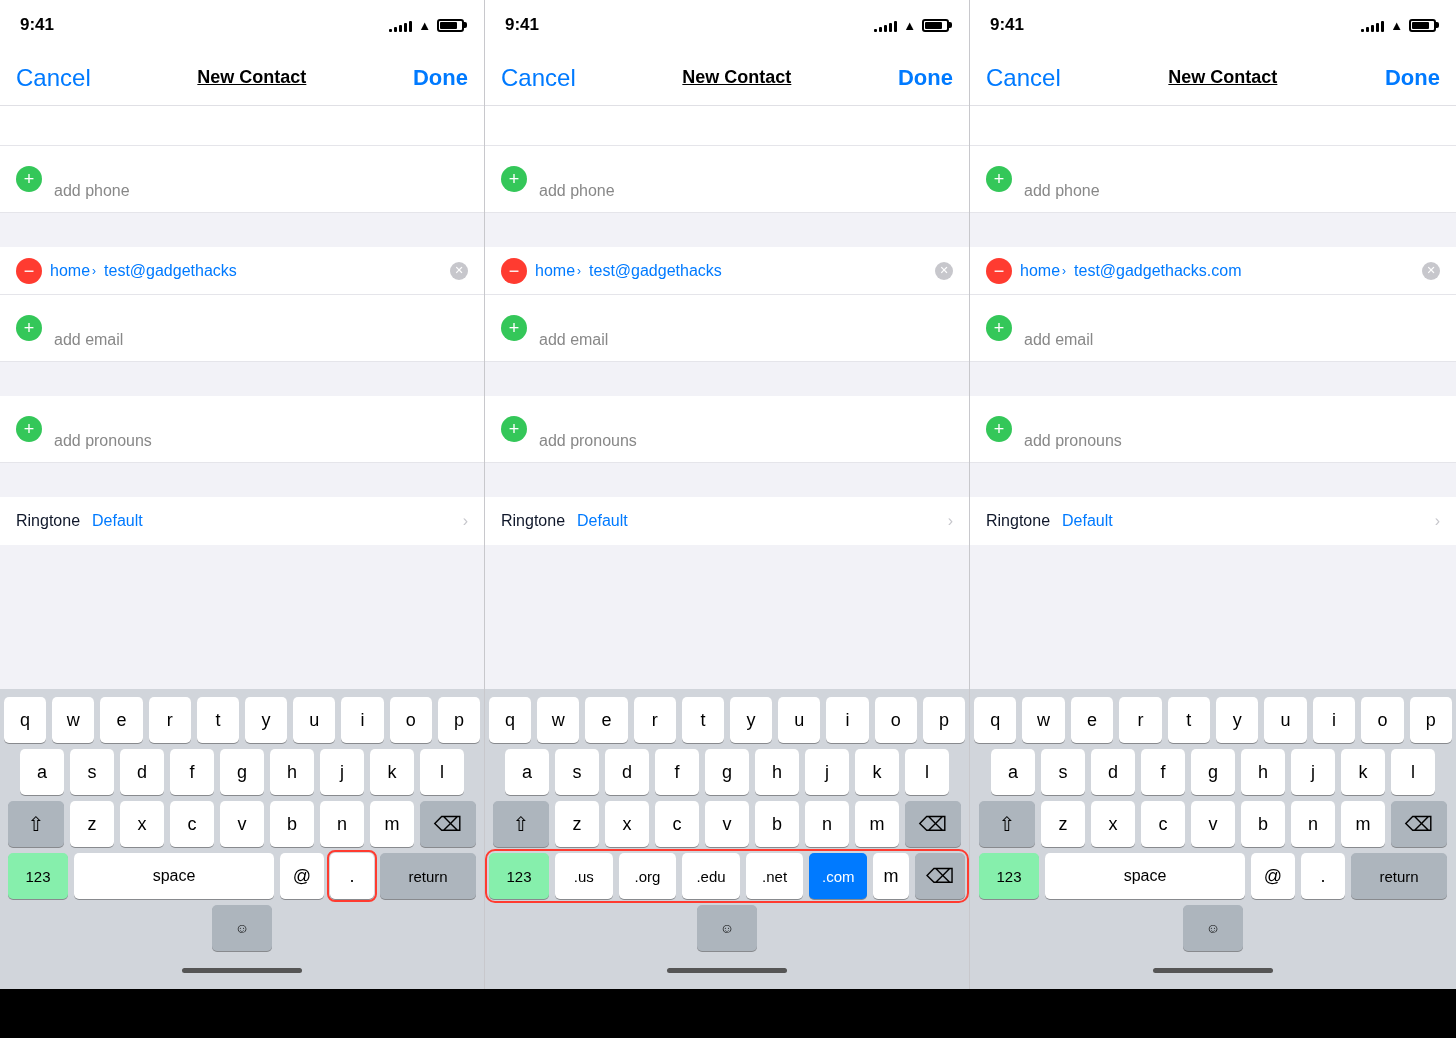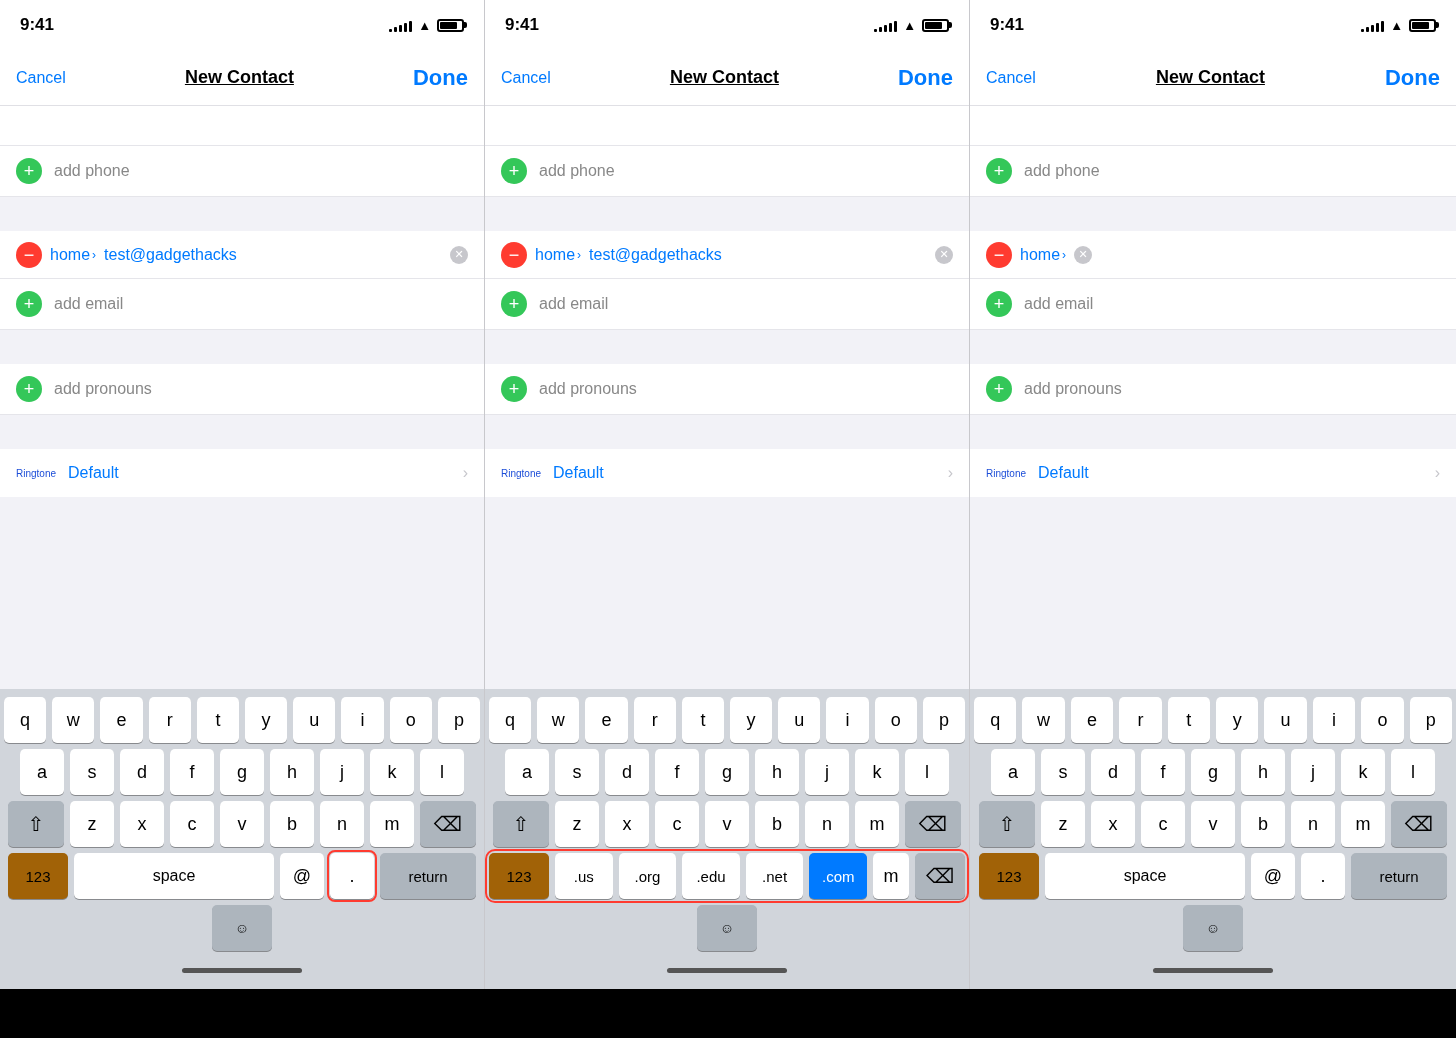--- a/index.html
+++ b/index.html
@@ -91,21 +91,21 @@
       background: #fff;
       height: 56px;
       display: flex;
       align-items: center;
       justify-content: space-between;
       padding: 0 16px;
       border-bottom: 1px solid #e0e0e5;
     }
     .nav-cancel {
       color: #007aff;
-      font-size: 16px;
+      font-size: 24px;
       font-weight: 400;
       cursor: pointer;
     }
     .nav-title {
       font-size: 18px;
       font-weight: 600;
       color: #000;
       text-decoration: underline;
     }
     .nav-done {
@@ -165,20 +165,21 @@
       color: #fff;
       font-size: 18px;
       font-weight: 300;
       line-height: 1;
       flex-shrink: 0;
     }
 
     .row-label {
       color: #888;
       font-size: 16px;
+      margin-top: 24px;
     }
 
     
     .email-row {
       background: #fff;
       padding: 0 16px;
       display: flex;
       align-items: center;
       gap: 8px;
       border-bottom: 1px solid #e5e5ea;
@@ -227,22 +228,22 @@
       align-items: center;
       justify-content: space-between;
       min-height: 48px;
     }
     .ringtone-left {
       display: flex;
       align-items: center;
       gap: 12px;
     }
     .ringtone-label {
-      font-size: 10px;
-      color: #1d4ed8;
+      font-size: 16px;
+      color: #0f172a;
     }
     .ringtone-value {
       font-size: 16px;
       color: #007aff;
     }
     .chevron-right {
       color: #c7c7cc;
       font-size: 16px;
     }
 
@@ -301,21 +302,21 @@
       flex: 1;
       max-width: 44px;
     }
     .key-return {
       background: #adb5bd;
       flex: 1.8;
       max-width: 96px;
       font-size: 15px;
     }
     .key-num {
-      background: #a16207;
+      background: #86efac;
       flex: 1.5;
       max-width: 60px;
       font-size: 15px;
     }
     .key-shift {
       background: #adb5bd;
       font-size: 20px;
     }
     .key-delete {
       background: #adb5bd;
@@ -704,20 +705,21 @@
     </div>
 
     <div class="section-separator"></div>
 
     <div class="email-row">
       <div class="remove-icon">−</div>
       <span class="email-label-tag">
         <span>home</span>
         <span class="email-label-arrow"> ›</span>
       </span>
+      <input class="email-input" value="test@gadgethacks.com" style="">
       <div class="email-clear">✕</div>
     </div>
 
     <div class="contact-row">
       <div class="add-icon">+</div>
       <span class="row-label">add email</span>
     </div>
 
     <div class="section-separator"></div>
 

